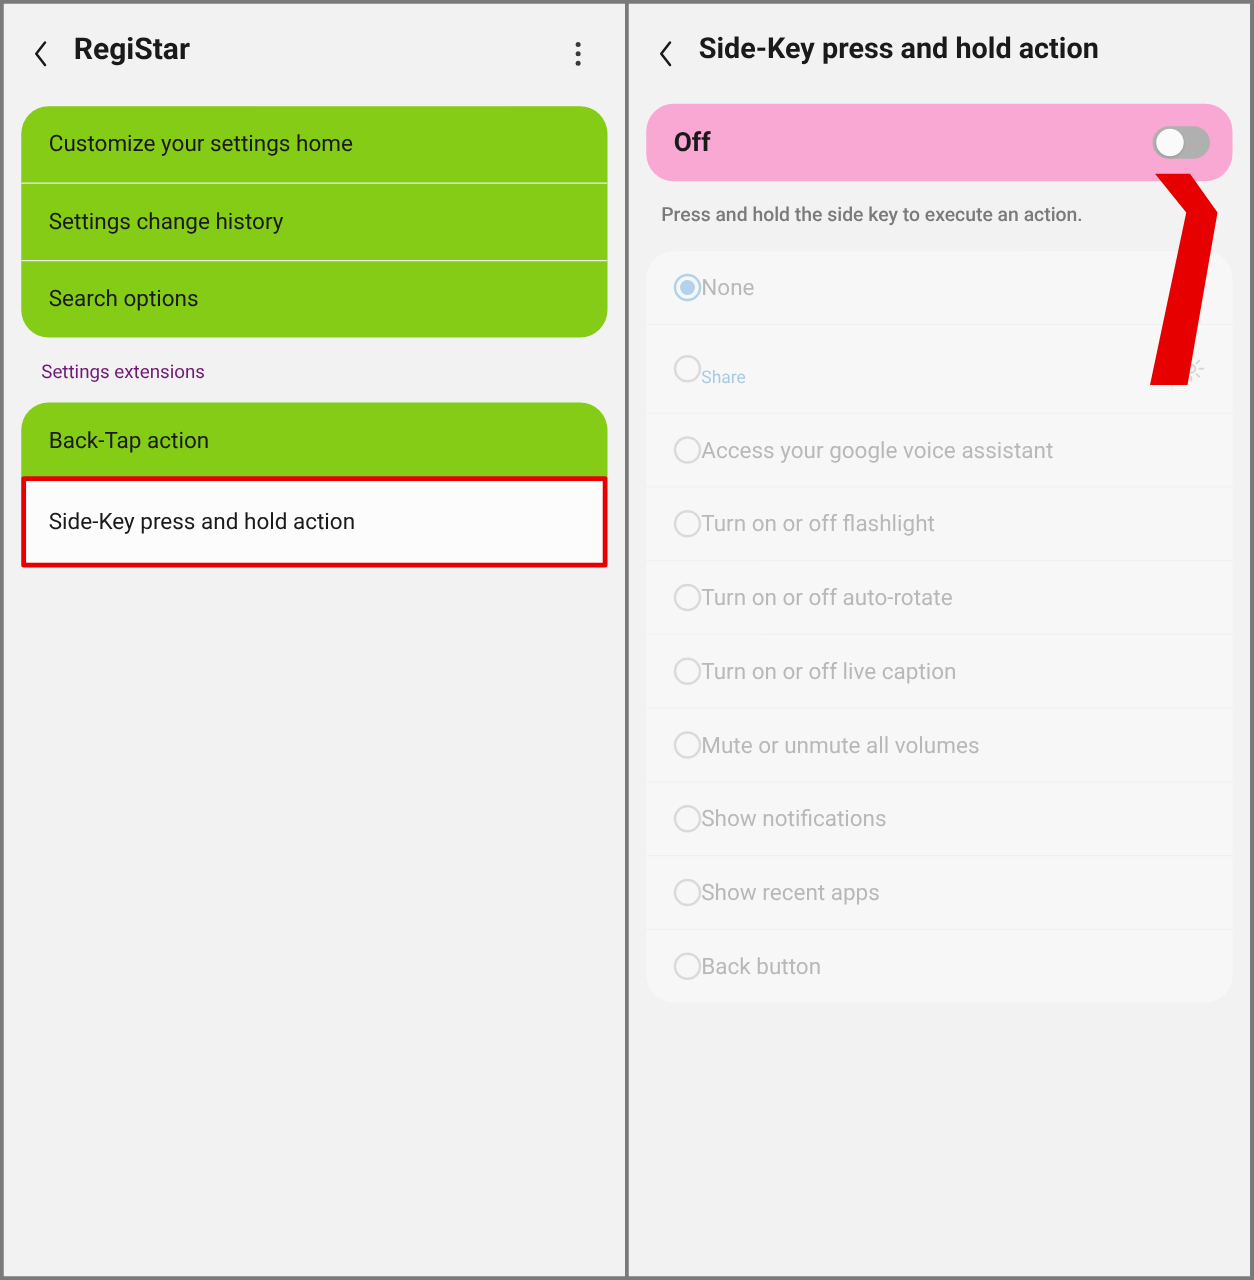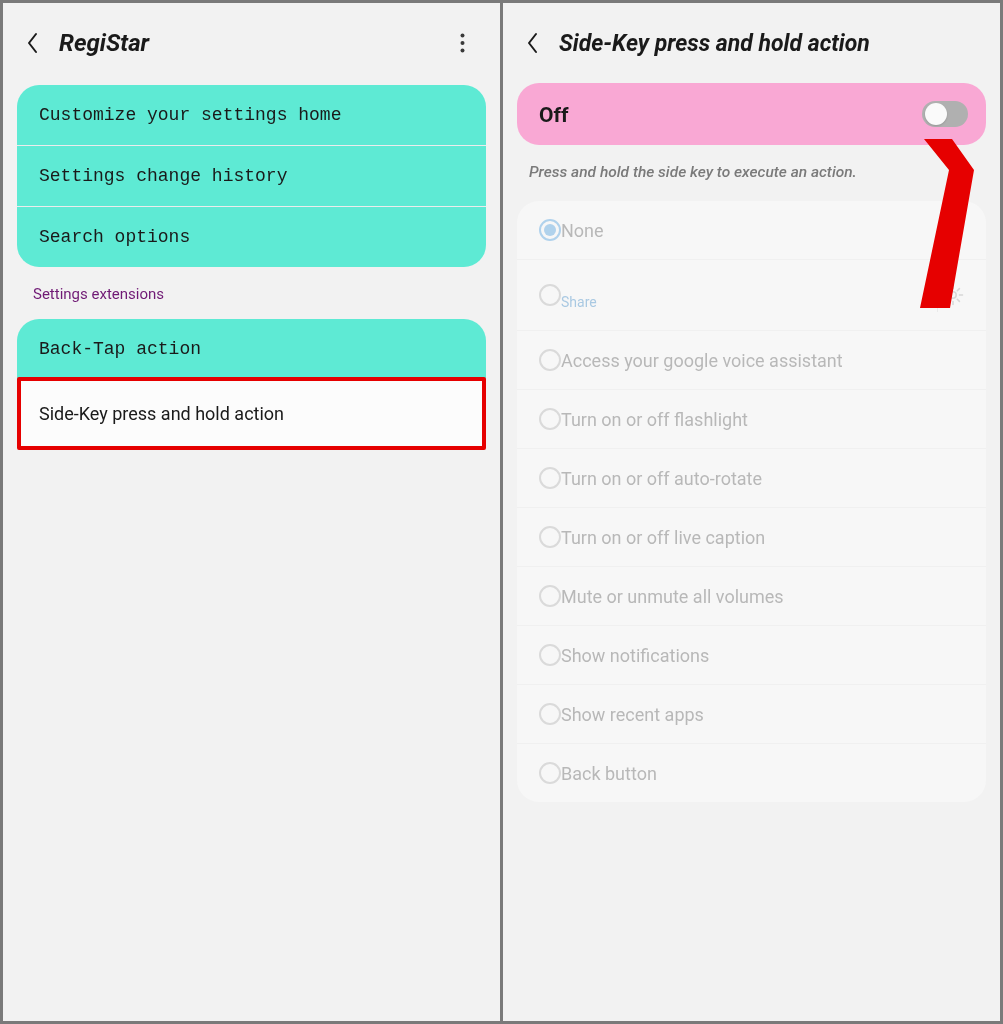--- a/index.html
+++ b/index.html
@@ -18,24 +18,23 @@
     gap: 3px;
   }
   .pane {
     flex: 1;
     background: #f2f2f2;
     position: relative;
     overflow: hidden;
   }
   .header {
     display: flex;
-    align-items: center;
+    align-items: flex-start;
     padding: 22px 20px 18px 12px;
     gap: 6px;
-    font-style: italic;
   }
   .back-chevron {
     width: 36px;
     height: 36px;
     display: flex;
     align-items: center;
     justify-content: center;
     flex-shrink: 0;
   }
   .back-chevron svg { width: 16px; height: 24px; }
@@ -45,25 +44,24 @@
     color: #1a1a1a;
     flex: 1;
     margin-left: 2px;
   }
   .header-title.small { font-size: 23px; font-weight: 700; }
   .more-dots {
     width: 36px; height: 36px;
     display: flex; align-items: center; justify-content: center;
   }
   .card {
-    background: #5eead4;
+    background: #84cc16;
     border-radius: 22px;
     margin: 6px 14px 0 14px;
     overflow: hidden;
-    font-family: Liberation Mono, monospace;
   }
   .list-item {
     padding: 20px 22px 20px 22px;
     font-size: 18px;
     color: #1a1a1a;
     border-bottom: 1px solid #ececec;
   }
   .list-item:last-child { border-bottom: none; }
   .section-label {
     padding: 18px 22px 10px 30px;
@@ -106,21 +104,20 @@
     border-radius: 50%;
     position: absolute;
     top: 2px; left: 3px;
     box-shadow: 0 1px 2px rgba(0,0,0,0.15);
   }
   .help-text {
     padding: 18px 26px 14px 26px;
     font-size: 15.5px;
     color: #7a7a7a;
     font-weight: 500;
-    font-style: italic;
   }
   .option-card {
     background: #fcfcfc;
     border-radius: 22px;
     margin: 6px 14px 0 14px;
     opacity: 0.55;
     overflow: hidden;
   }
   .option-row {
     display: flex;

